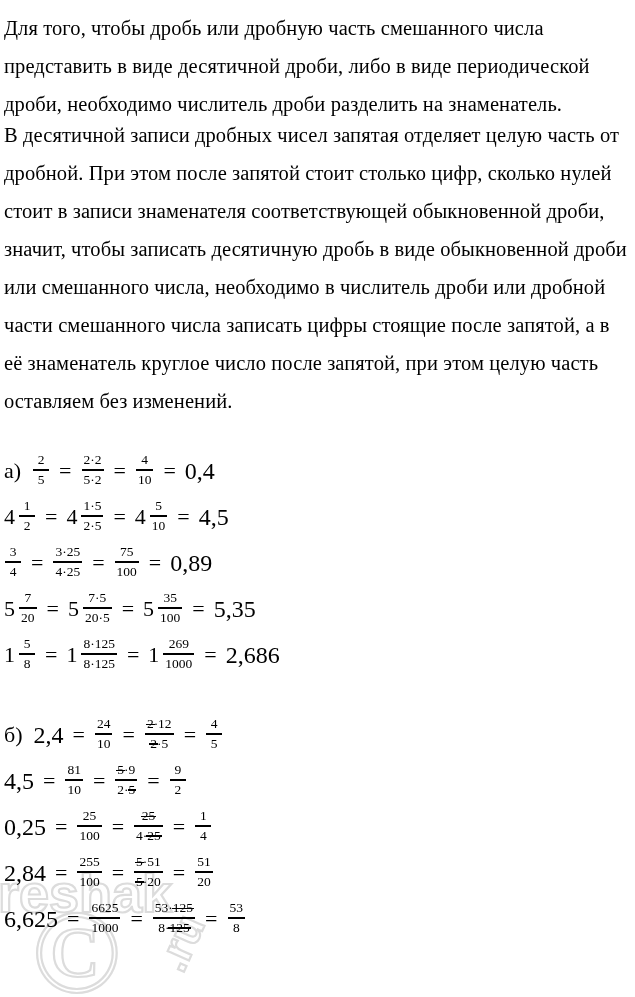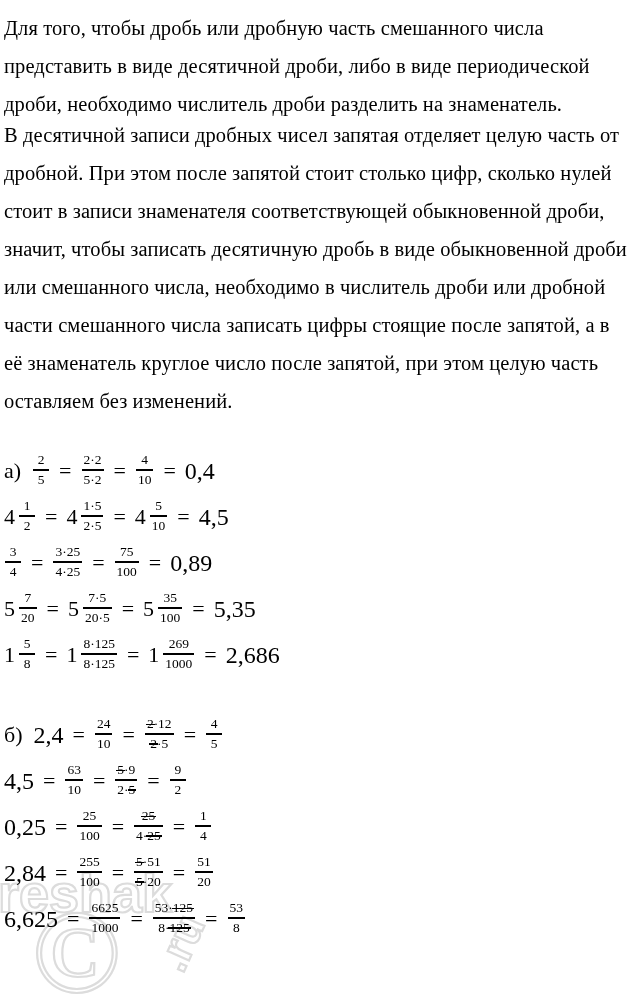--- a/index.html
+++ b/index.html
@@ -285,21 +285,21 @@
       <span class="num">4</span>
       <span class="bar"></span>
       <span class="den">5</span>
     </span>
   </div>
 
   <div class="mrow">
     <span class="tok">4,5</span>
     <span class="op">=</span>
     <span class="frac">
-      <span class="num">63</span>
+      <span class="num">81</span>
       <span class="bar"></span>
       <span class="den">10</span>
     </span>
     <span class="op">=</span>
     <span class="frac">
       <span class="num"><span class="strike">5</span><span>·9</span></span>
       <span class="bar"></span>
       <span class="den"><span>2·</span><span class="strike">5</span></span>
     </span>
     <span class="op">=</span>

